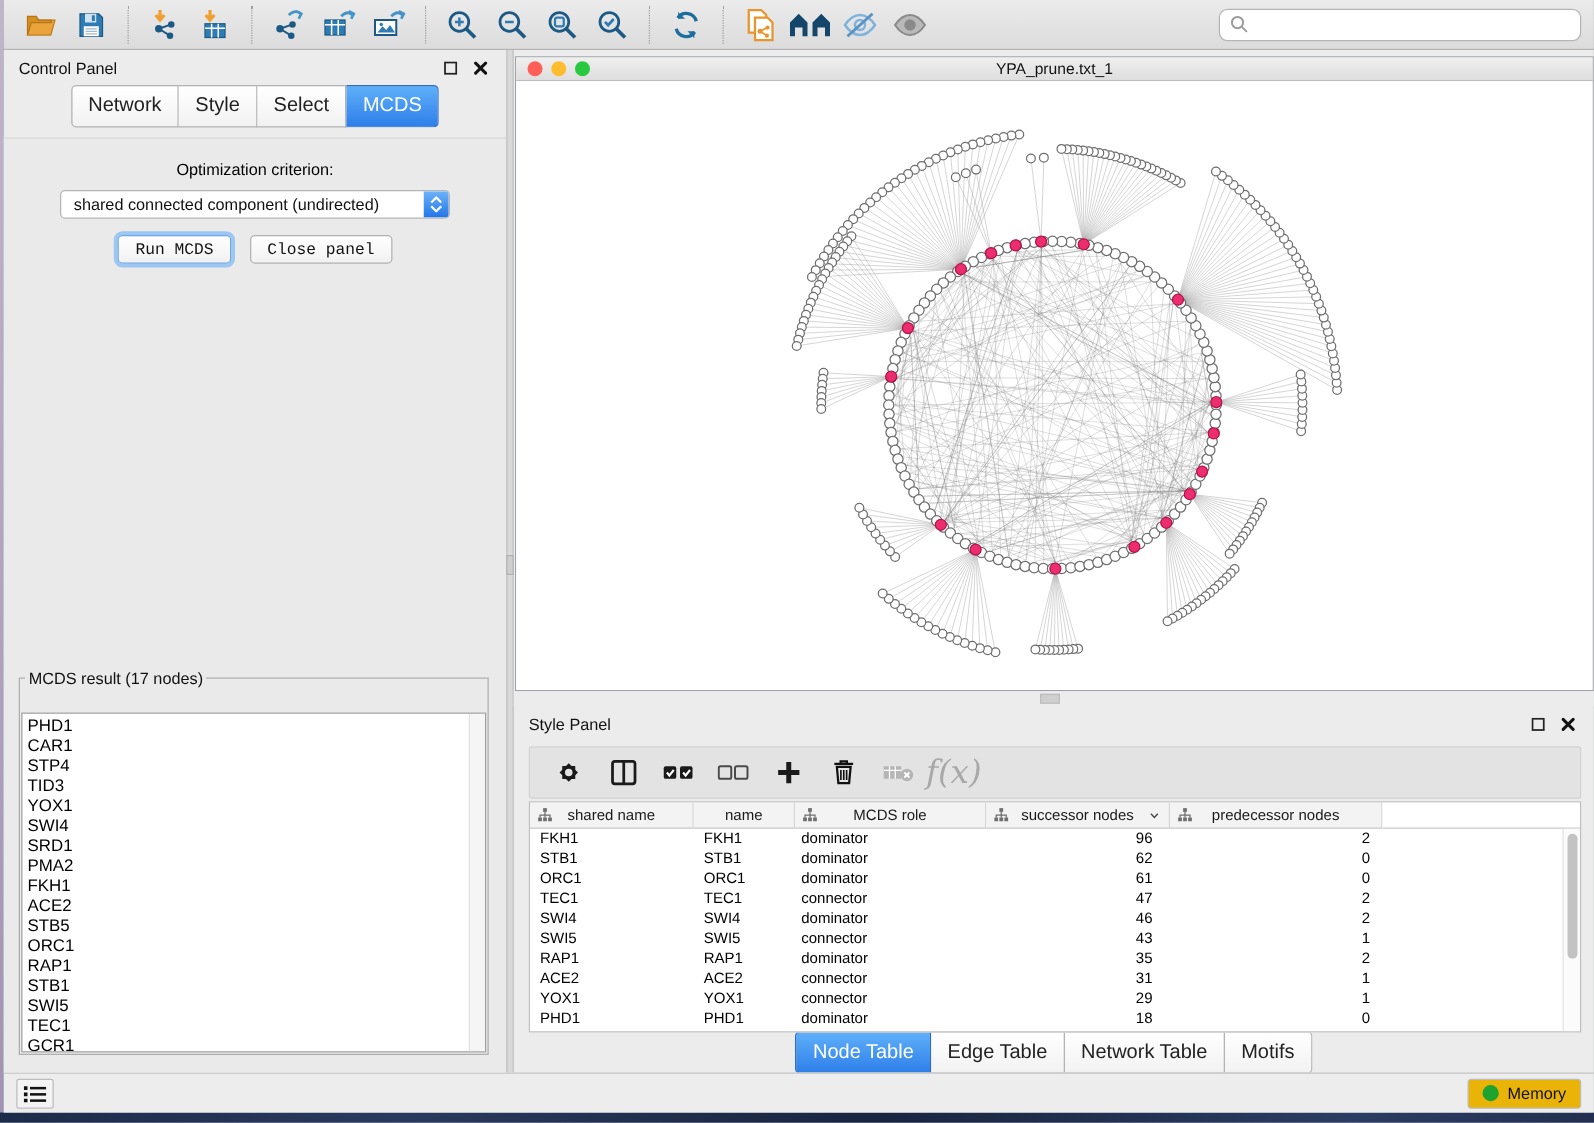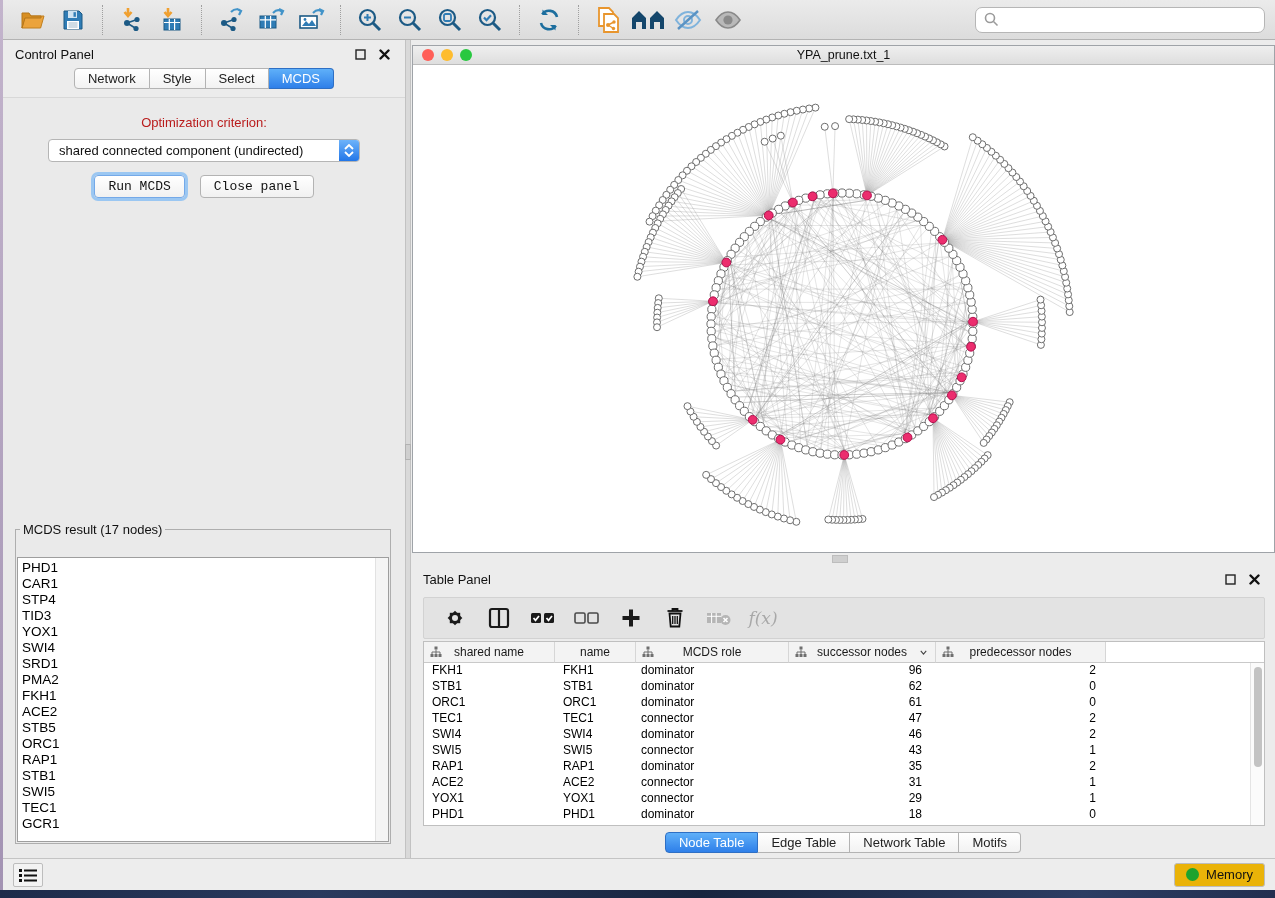--- a/index.html
+++ b/index.html
@@ -22,27 +22,27 @@
     font-family:"Liberation Sans",sans-serif;background:transparent;}
   
   #main{flex:1;display:flex;min-height:0;}
   
   #control-panel{width:402px;flex:0 0 402px;display:flex;flex-direction:column;background:#ececec;}
   .panel-head{height:28px;display:flex;align-items:center;padding:0 12px;font-size:13px;color:#111;}
   .panel-head .spacer{flex:1;}
   .mini-ic{width:18px;height:16px;display:flex;align-items:center;justify-content:center;margin-left:6px;
     background:none;border:none;padding:0;}
   .seg{display:flex;justify-content:center;}
-  .seg-btn{height:21px;padding:0 13px;font-size:13px;color:#222;border:1px solid #b3b3b3;border-left:none;
+  .seg-btn{height:34px;padding:0 13px;font-size:16px;color:#222;border:1px solid #b3b3b3;border-left:none;
     background:linear-gradient(#ffffff,#f2f2f2);font-family:"Liberation Sans",sans-serif;}
   .seg-btn:first-child{border-left:1px solid #b3b3b3;border-radius:4px 0 0 4px;}
   .seg-btn:last-child{border-radius:0 4px 4px 0;}
   .seg-btn.selected{background:linear-gradient(#5fb0f9,#2e7fe9);color:#fff;border-color:#2e6fc4;}
   #cp-content{flex:1;position:relative;margin-top:8px;border-top:1px solid #d8d8d8;background:#eaeaea;}
-  #opt-label{text-align:center;font-size:13px;margin-top:17px;color:#b91c1c;}
+  #opt-label{text-align:center;font-size:13px;margin-top:17px;color:#000000;}
   #criterion{width:312px;height:23px;margin:9px auto 0;background:#fff;border:1px solid #b5b5b5;
     border-radius:4px;display:flex;align-items:center;overflow:hidden;}
   #criterion .val{flex:1;font-size:13px;padding-left:10px;color:#111;white-space:nowrap;}
   #criterion .step{width:20px;height:100%;background:linear-gradient(#6db3fa,#2276e8);
     display:flex;flex-direction:column;align-items:center;justify-content:center;gap:1px;}
   .btn-row{display:flex;justify-content:center;gap:15px;margin-top:13px;}
   .mac-btn{height:23px;padding:0 13px;font-size:13px;color:#111;border:1px solid #b3b3b3;border-radius:4px;
     background:linear-gradient(#ffffff,#f1f1f1);font-family:Liberation Mono, monospace;}
   .mac-btn.focused{box-shadow:0 0 0 3px rgba(102,175,246,.6);border-color:#74a9e8;}
   #mcds-fieldset{position:absolute;left:12px;right:14px;top:424px;bottom:14px;
@@ -72,21 +72,21 @@
   #net-canvas svg{position:absolute;left:0;top:0;}
   #hsplit{height:12px;flex:0 0 12px;background:#ececec;position:relative;}
   #hsplit .knob{position:absolute;left:421px;top:2px;width:16px;height:8px;background:#cfcfcf;
     border:1px solid #bdbdbd;}
   
   #table-panel{flex:1;display:flex;flex-direction:column;min-height:0;}
   #tp-toolbar{height:42px;flex:0 0 42px;margin:4px 10px 0 12px;background:#e3e3e3;
     border:1px solid #d2d2d2;border-radius:2px;display:flex;align-items:center;gap:10px;padding:0 14px;}
   .tpbtn{width:34px;height:34px;display:flex;align-items:center;justify-content:center;
     background:none;border:none;padding:0;}
-  .fx{font-family:"DejaVu Serif",serif;font-style:italic;font-size:17px;color:#a8a8a8;}
+  .fx{font-family:"DejaVu Serif",serif;font-style:italic;font-size:26px;color:#a8a8a8;}
   #tbl-wrap{flex:1;margin:2px 10px 0 12px;background:#fff;border:1px solid #bfbfbf;
     position:relative;overflow:hidden;display:flex;flex-direction:column;}
   #tbl-head{display:flex;height:21px;flex:0 0 21px;font-size:12px;color:#1a1a1a;}
   .th{background:#f3f3f3;border-bottom:1px solid #c9c9c9;border-right:1px solid #d6d6d6;
     display:flex;align-items:center;position:relative;}
   .th .lbl{flex:1;text-align:center;padding:0 14px;}
   .th .tree{position:absolute;left:6px;top:4px;}
   .th .chev{position:absolute;right:8px;top:7px;width:7px;height:7px;}
   .th.filler{background:#fff;border-right:none;flex:1;}
   .tr{display:flex;height:16px;font-size:12px;color:#000;}
@@ -1104,21 +1104,21 @@
               </g>
             </svg>
           </div>
       </div>
       <div id="hsplit">
         <div class="knob"></div>
       </div>
 
       <div id="table-panel">
         <div class="panel-head">
-          <span>Table Panel</span>
+          <span>Style Panel</span>
           <span class="spacer"></span>
           <button class="mini-ic">
             <svg width="11" height="11" viewBox="0 0 11 11">
               <rect x="1" y="1" width="9" height="9" fill="none" stroke="#222" stroke-width="1.4"></rect>
             </svg>
           </button>
           <button class="mini-ic">
             <svg width="11" height="11" viewBox="0 0 11 11">
               <path d="M1.5 1.5l8 8M9.5 1.5l-8 8" stroke="#111" stroke-width="2.4" stroke-linecap="round"></path>
             </svg>

